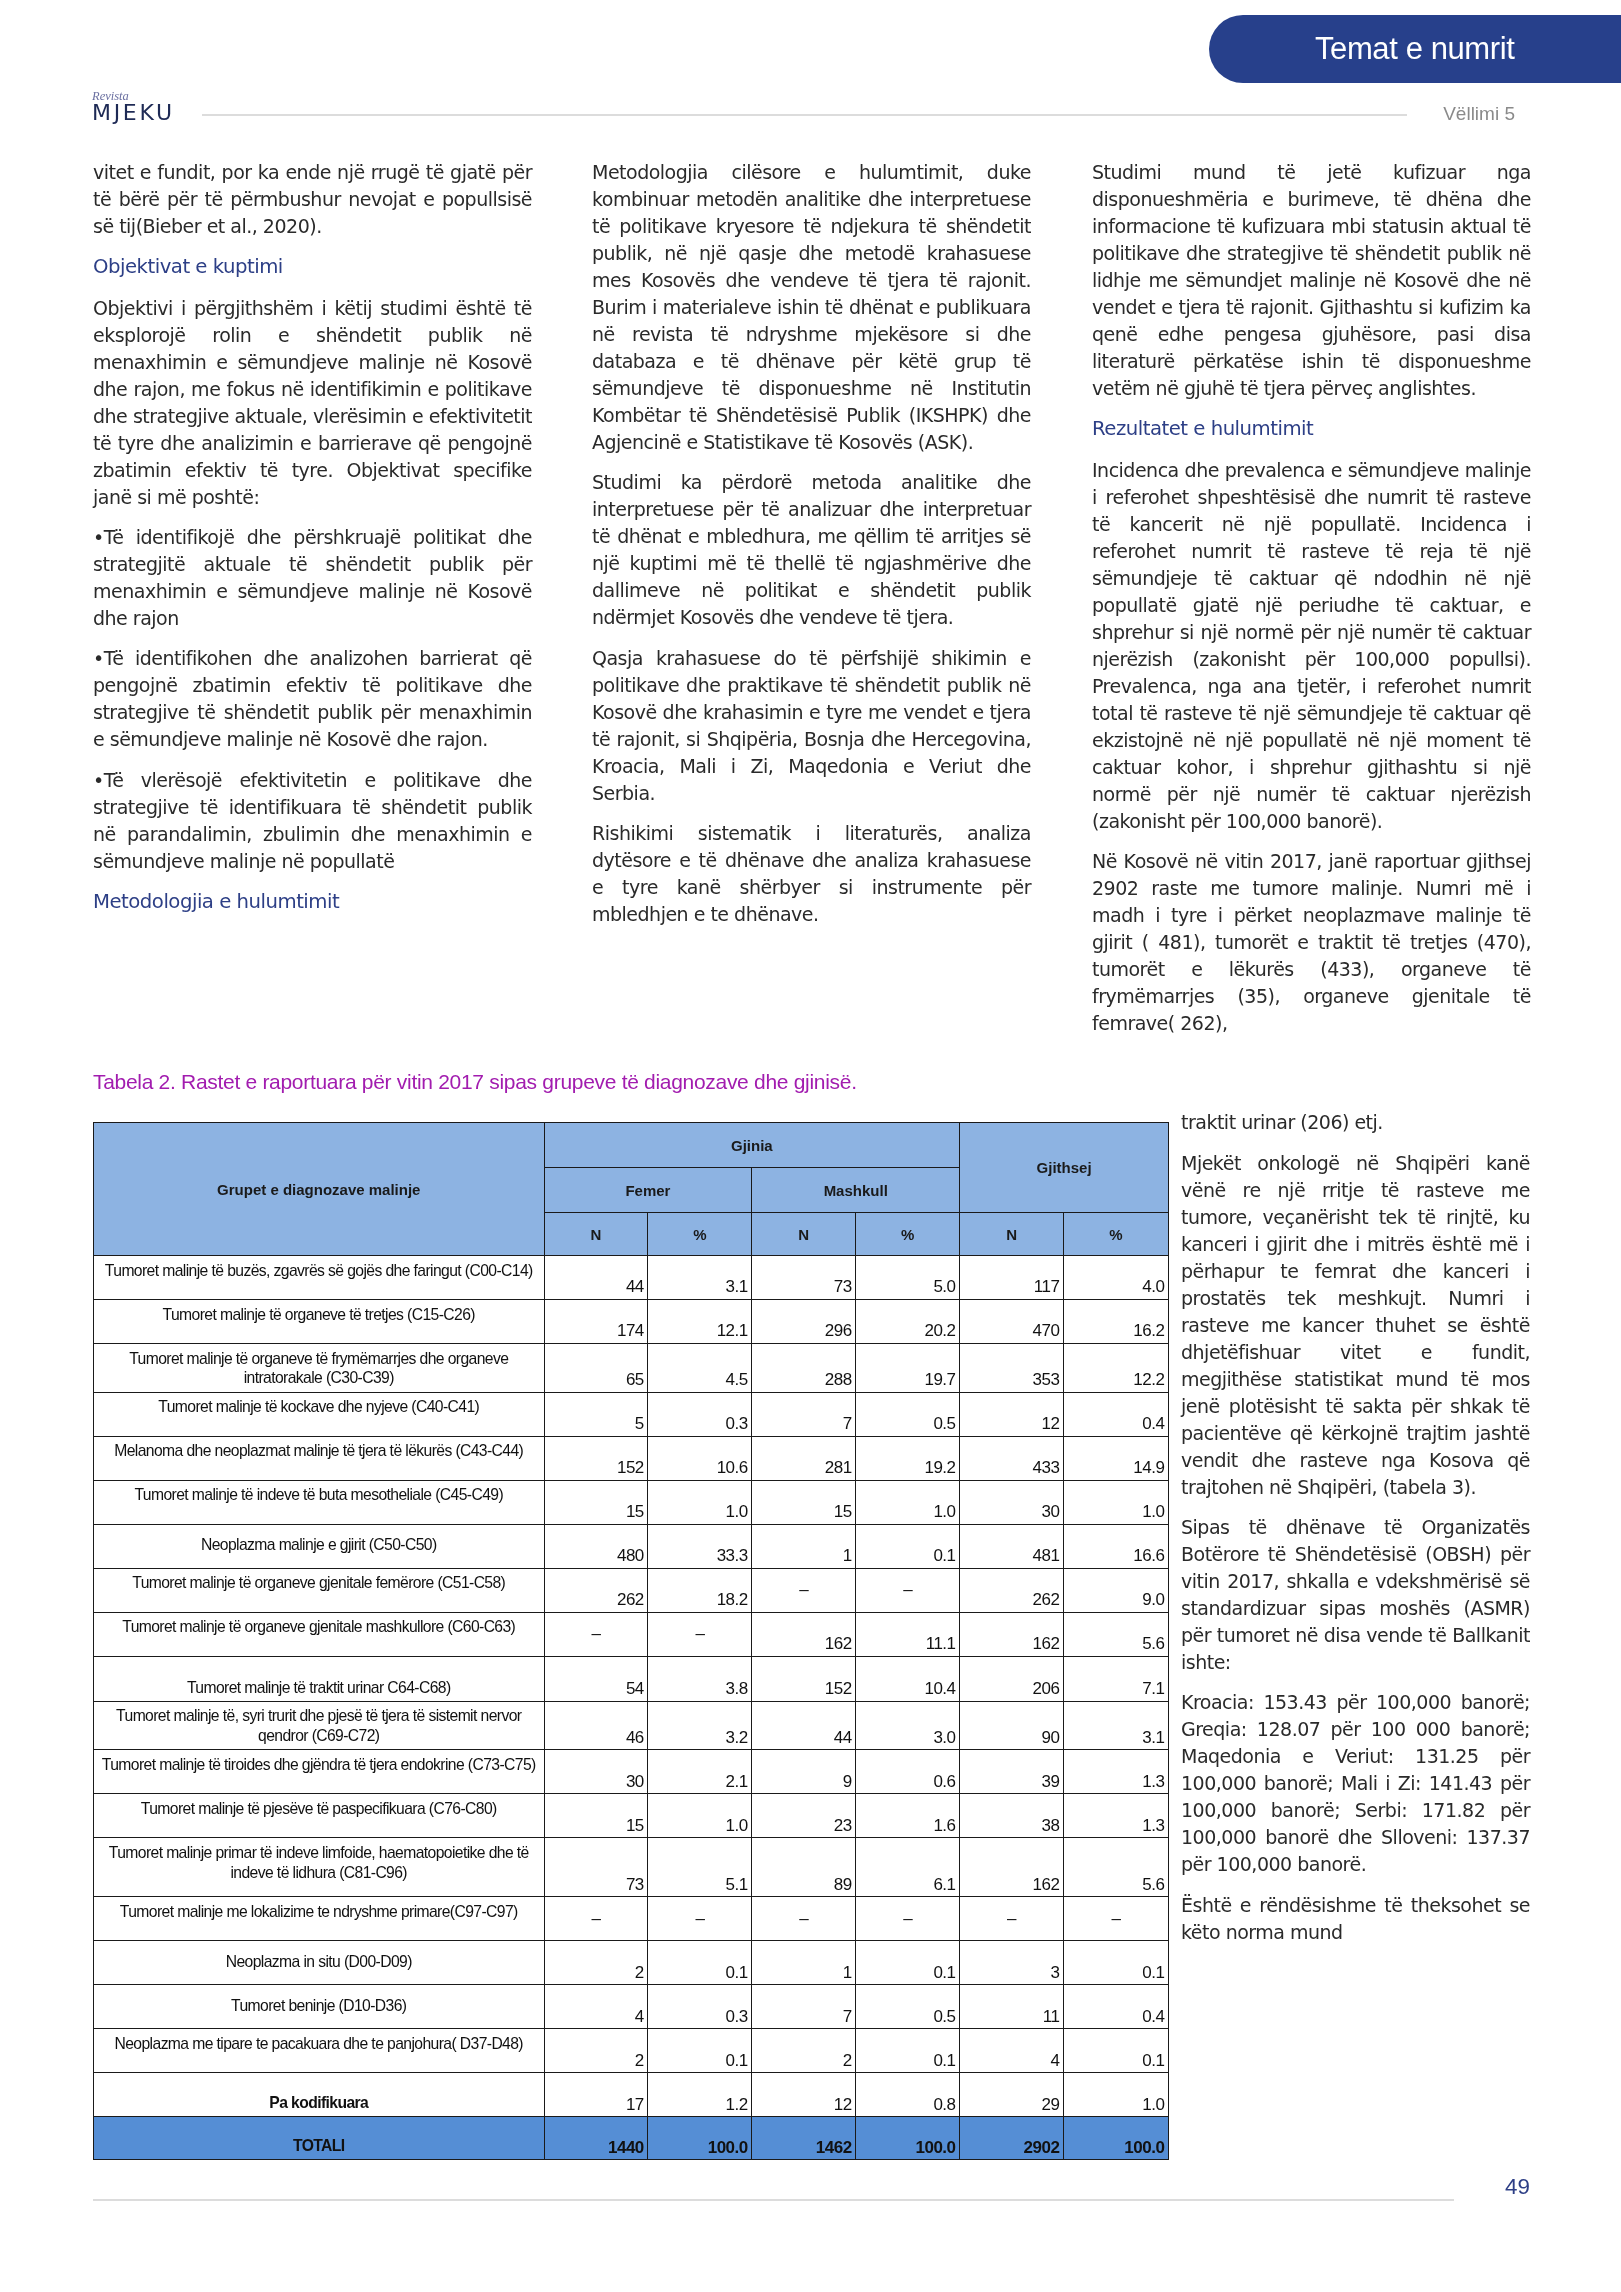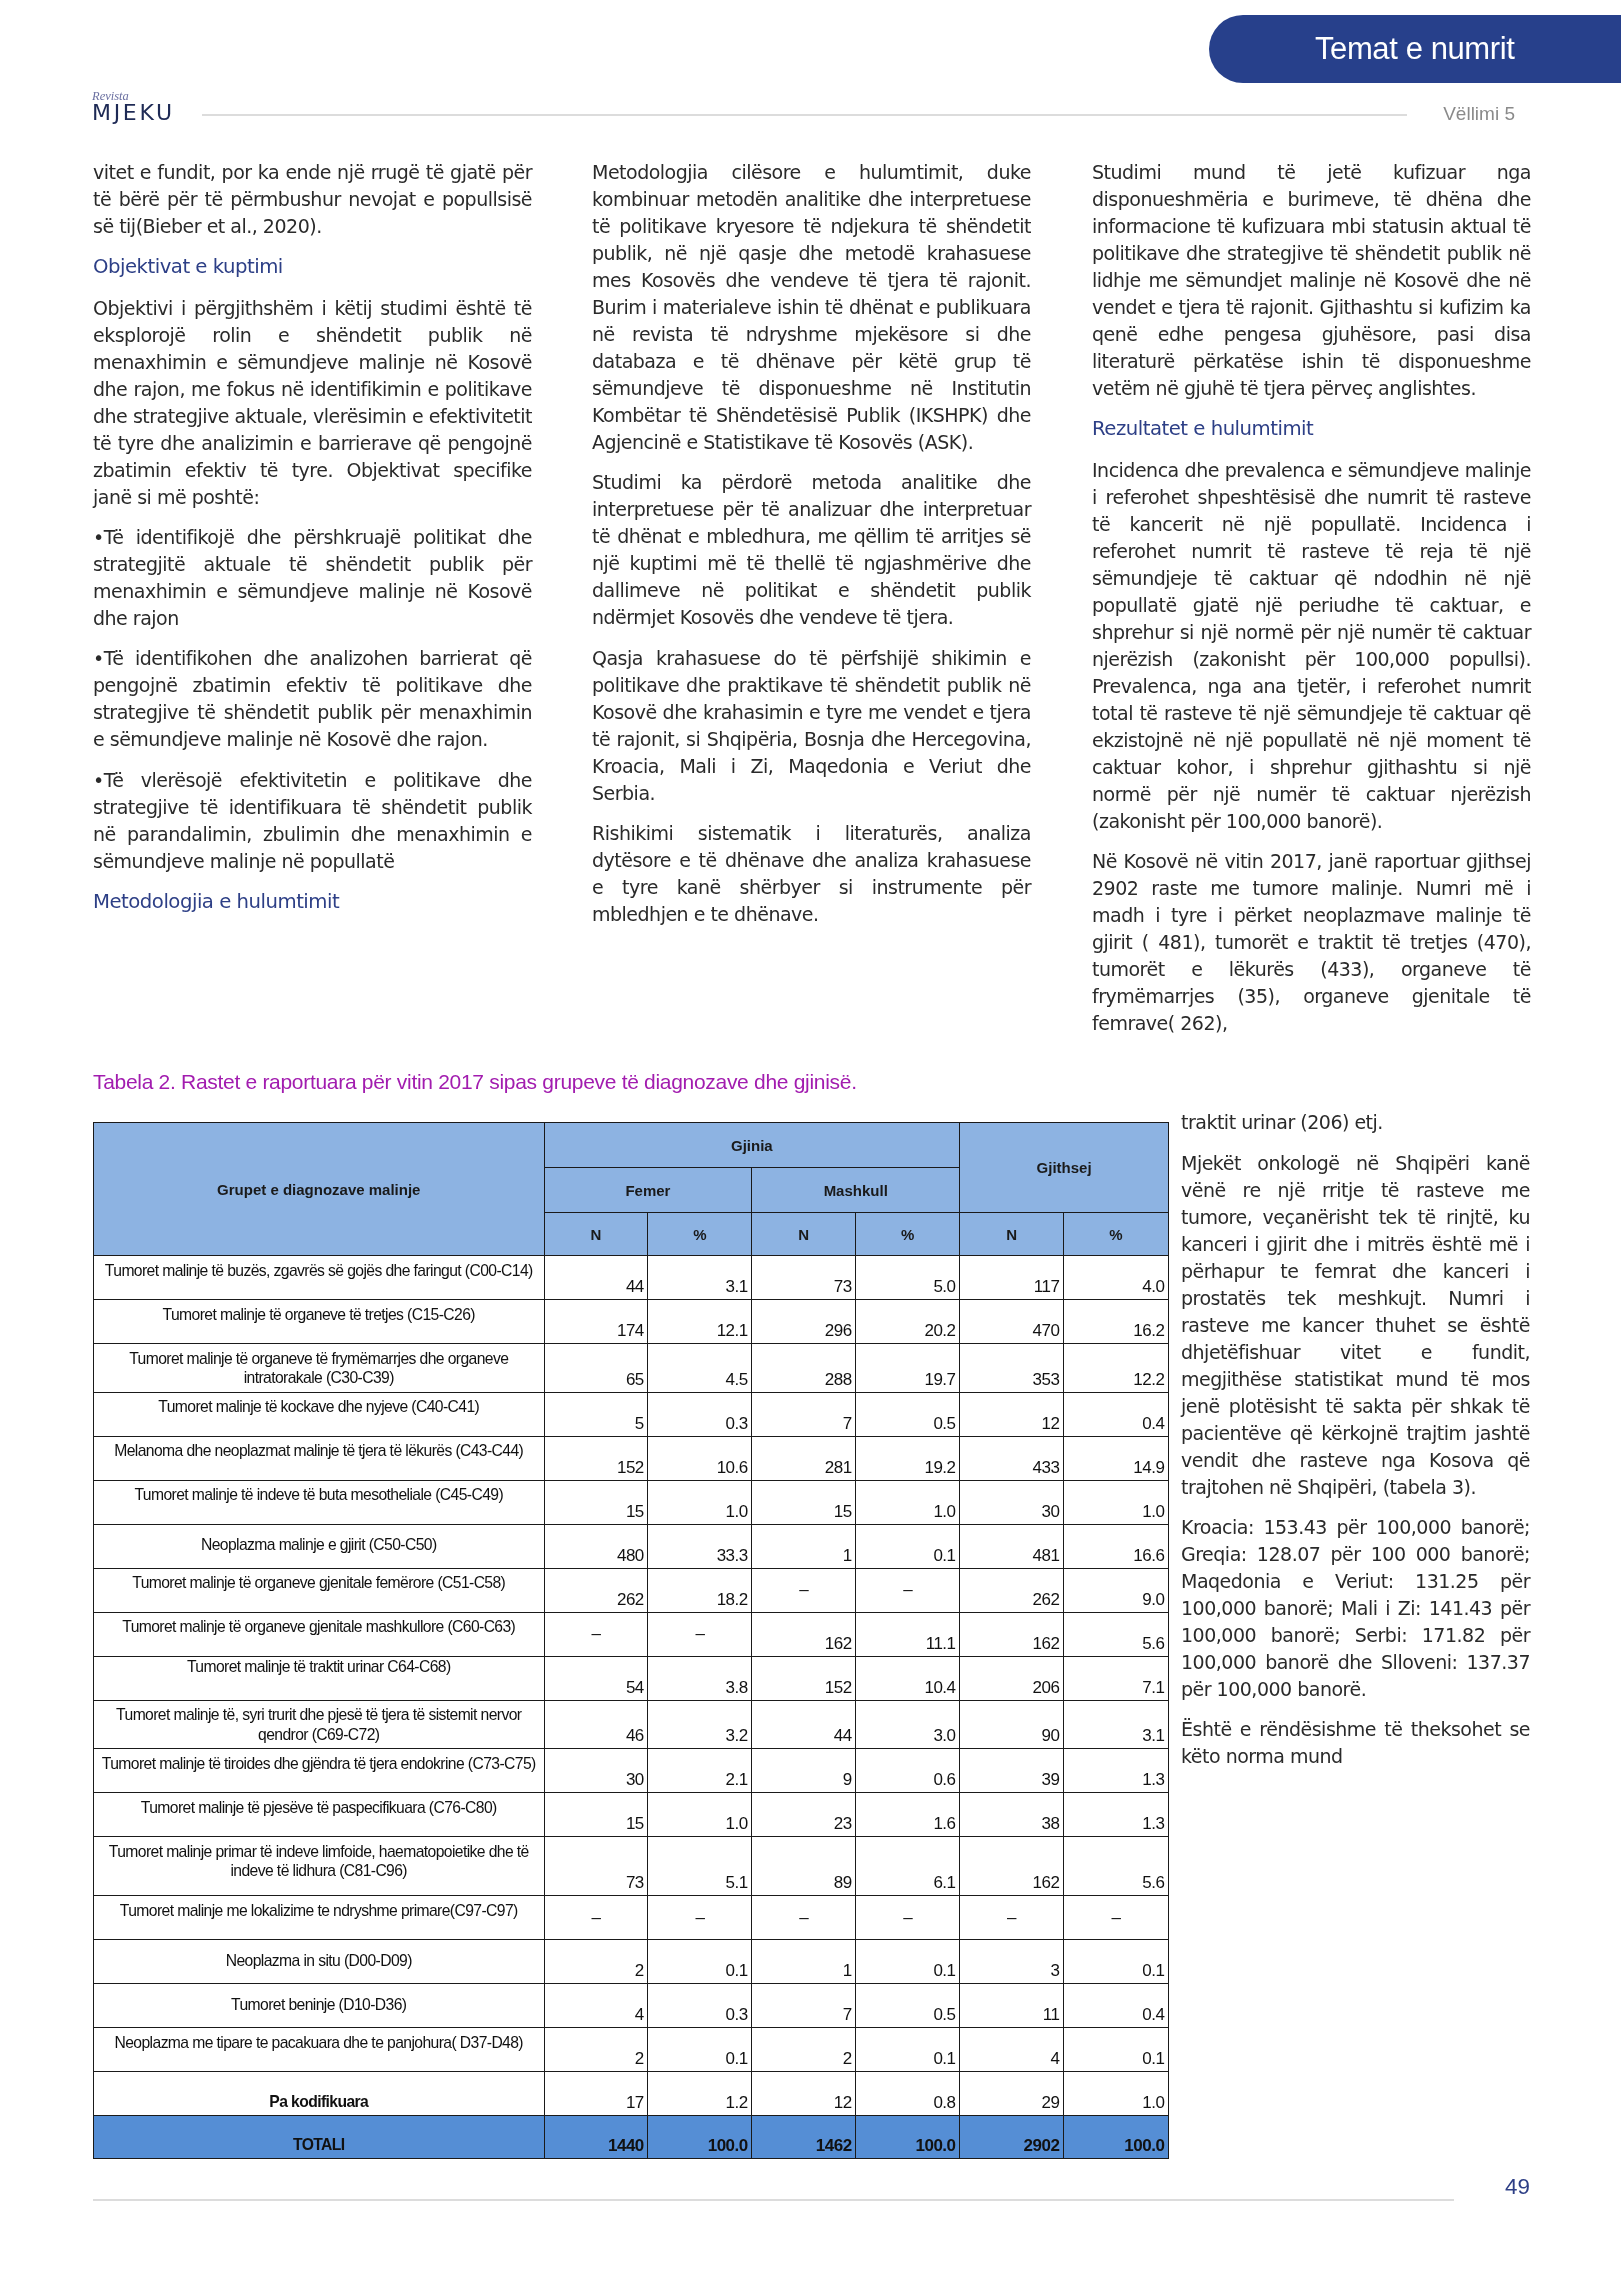--- a/index.html
+++ b/index.html
@@ -71,20 +71,21 @@
 <div class="col col3">
   <p>Studimi mund të jetë kufizuar nga disponueshmëria e burimeve, të dhëna dhe informacione të kufizuara mbi statusin aktual të politikave dhe strategjive të shëndetit publik në lidhje me sëmundjet malinje në Kosovë dhe në vendet e tjera të rajonit. Gjithashtu si kufizim ka qenë edhe pengesa gjuhësore, pasi disa literaturë përkatëse ishin të disponueshme vetëm në gjuhë të tjera përveç anglishtes.</p>
   <h3>Rezultatet e hulumtimit</h3>
   <p>Incidenca dhe prevalenca e sëmundjeve malinje i referohet shpeshtësisë dhe numrit të rasteve të kancerit në një popullatë. Incidenca i referohet numrit të rasteve të reja të një sëmundjeje të caktuar që ndodhin në një popullatë gjatë një periudhe të caktuar, e shprehur si një normë për një numër të caktuar njerëzish (zakonisht për 100,000 popullsi). Prevalenca, nga ana tjetër, i referohet numrit total të rasteve të një sëmundjeje të caktuar që ekzistojnë në një popullatë në një moment të caktuar kohor, i shprehur gjithashtu si një normë për një numër të caktuar njerëzish (zakonisht për 100,000 banorë).</p>
   <p style="margin-bottom:16px">Në Kosovë në vitin 2017, janë raportuar gjithsej 2902 raste me tumore malinje. Numri më i madh i tyre i përket neoplazmave malinje të gjirit ( 481), tumorët e traktit të tretjes (470), tumorët e lëkurës (433), organeve të frymëmarrjes (35), organeve gjenitale të femrave( 262),</p>
 </div>
 
 <div class="col col3b">
   <p style="margin-top:-1.8px">traktit urinar (206) etj.</p>
   <p>Mjekët onkologë në Shqipëri kanë vënë re një rritje të rasteve me tumore, veçanërisht tek të rinjtë, ku kanceri i gjirit dhe i mitrës është më i përhapur te femrat dhe kanceri i prostatës tek meshkujt. Numri i rasteve me kancer thuhet se është dhjetëfishuar vitet e fundit, megjithëse statistikat mund të mos jenë plotësisht të sakta për shkak të pacientëve që kërkojnë trajtim jashtë vendit dhe rasteve nga Kosova që trajtohen në Shqipëri, (tabela 3).</p>
+  <p>Sipas të dhënave të Organizatës Botërore të Shëndetësisë (OBSH) për vitin 2017, shkalla e vdekshmërisë së standardizuar sipas moshës (ASMR) për tumoret në disa vende të Ballkanit ishte:</p>
   <p>Kroacia: 153.43 për 100,000 banorë; Greqia: 128.07 për 100 000 banorë; Maqedonia e Veriut: 131.25 për 100,000 banorë; Mali i Zi: 141.43 për 100,000 banorë; Serbi: 171.82 për 100,000 banorë dhe Slloveni: 137.37 për 100,000 banorë.</p>
   <p>Është e rëndësishme të theksohet se këto norma mund</p>
 </div>
 
 <div class="caption">Tabela 2. Rastet e raportuara për vitin 2017 sipas grupeve të diagnozave dhe gjinisë.</div>
 
 <table class="data">
   <colgroup>
     <col style="width:451px">
       <col style="width:104px">
@@ -189,21 +190,21 @@
     <tr style="height:44px">
       <td class="label">Tumoret malinje të organeve gjenitale mashkullore (C60-C63)</td>
       <td class="dash">–</td>
       <td class="dash">–</td>
       <td>162</td>
       <td>11.1</td>
       <td>162</td>
       <td>5.6</td>
     </tr>
     <tr style="height:44px">
-      <td class="label" style="padding-top:0">Tumoret malinje të traktit urinar  C64-C68)</td>
+      <td class="label" style="padding-top:21px">Tumoret malinje të traktit urinar  C64-C68)</td>
       <td>54</td>
       <td>3.8</td>
       <td>152</td>
       <td>10.4</td>
       <td>206</td>
       <td>7.1</td>
     </tr>
     <tr style="height:44px">
       <td class="label">Tumoret malinje të, syri trurit dhe pjesë të tjera të sistemit nervor qendror   (C69-C72)</td>
       <td>46</td>

